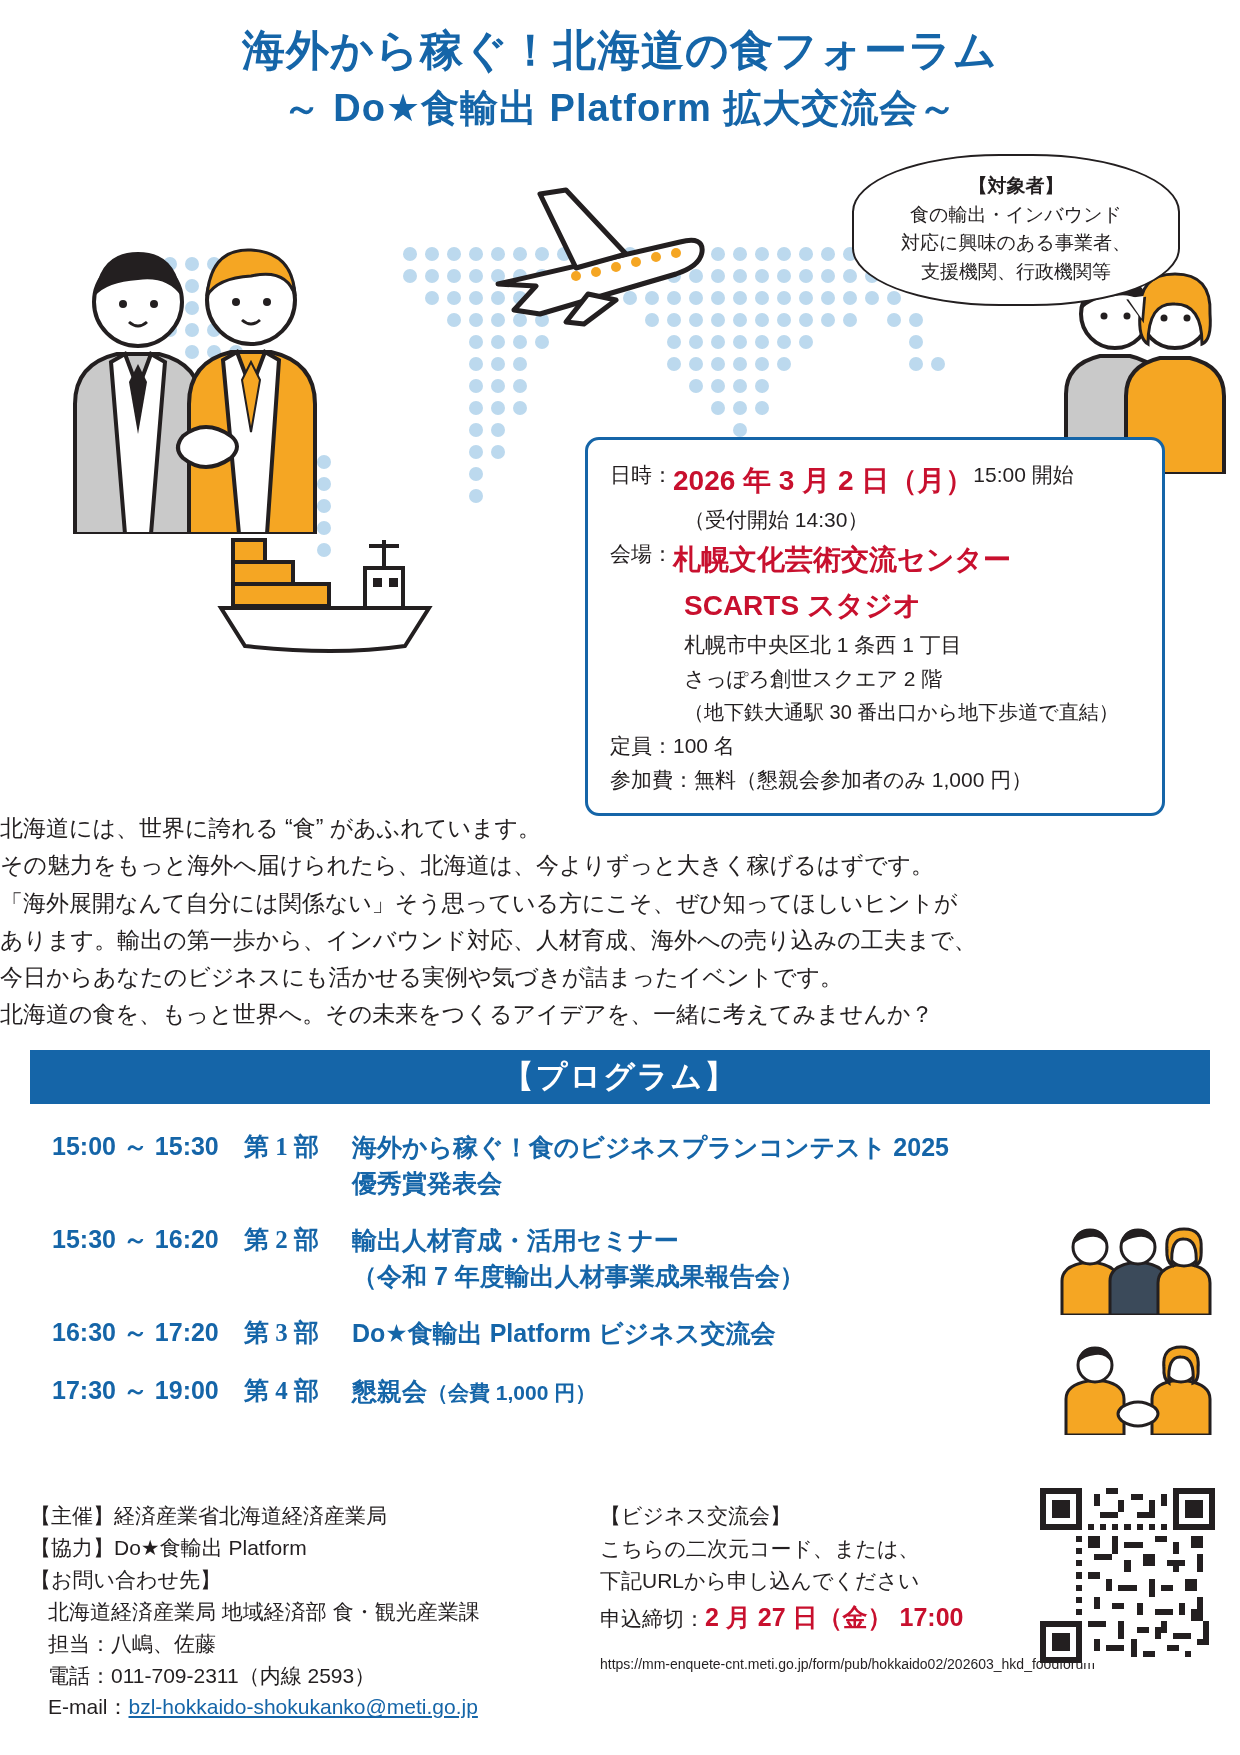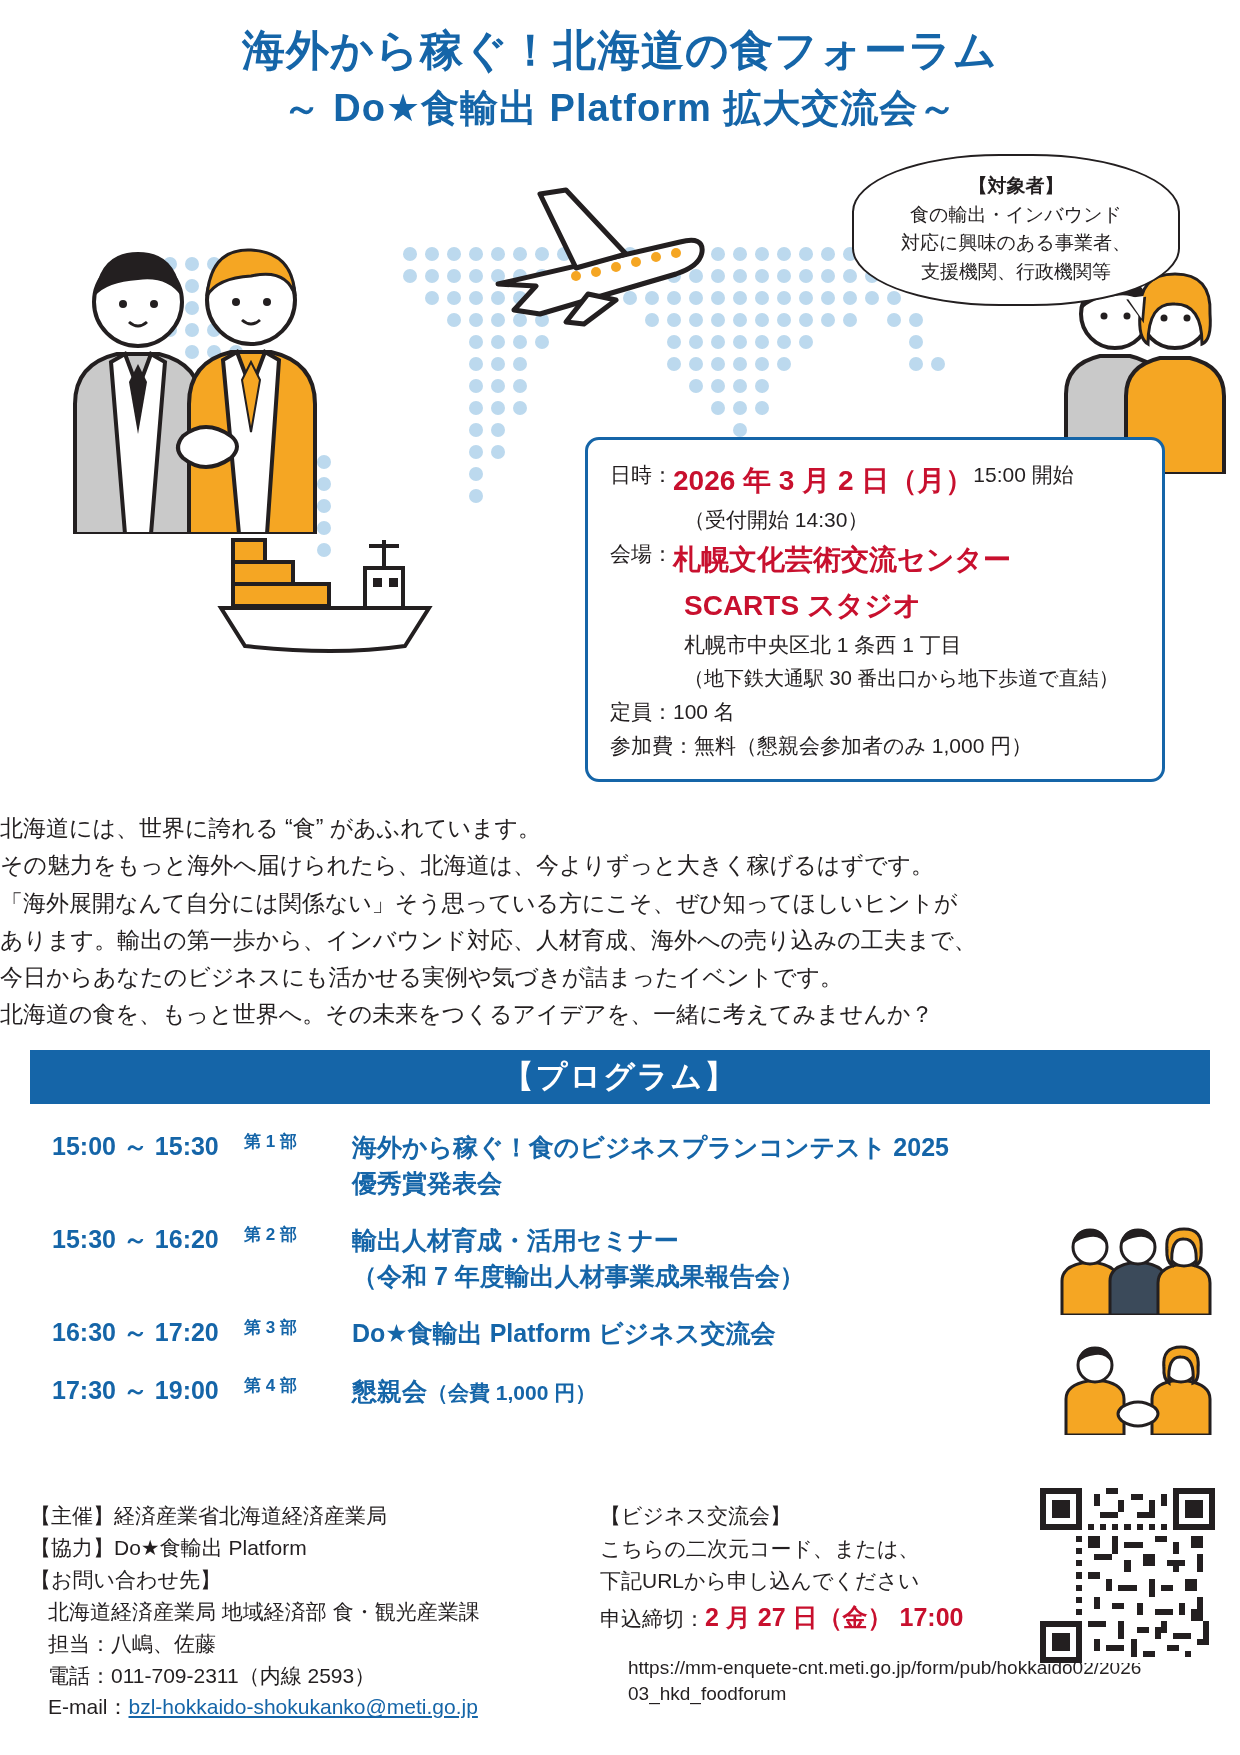--- a/index.html
+++ b/index.html
@@ -81,42 +81,42 @@
   .band{
     position:absolute;left:30px;top:1050px;width:1180px;height:54px;
     background:#1565a8;color:#ffffff;font-size:31px;font-weight:bold;
     display:flex;align-items:center;justify-content:center;letter-spacing:2px;
   }
 
   
   .program{position:absolute;left:52px;top:1130px;width:1090px;color:#1565a8;}
   .prow{display:flex;margin-bottom:22px;font-weight:bold;}
   .ptime{width:192px;font-size:25px;}
-  .ppart{width:108px;font-size:17px;}
+  .ppart{width:108px;font-size:25px;font-family:Liberation Serif, serif;}
   .ptitle{font-size:25px;line-height:1.42;}
   .ptitle .smallfee{font-size:21px;}
 
   .prog-art1{position:absolute;right:22px;top:1225px;width:160px;height:90px;}
   .prog-art2{position:absolute;right:22px;top:1345px;width:160px;height:90px;}
 
   
   .footer-left{
     position:absolute;left:30px;top:1500px;width:560px;font-size:21px;line-height:1.52;
   }
   .footer-left .ind{padding-left:18px;}
   .mail{color:#1565a8;text-decoration:underline;}
 
   .footer-right{
     position:absolute;left:600px;top:1500px;width:420px;font-size:21px;line-height:1.55;
   }
   .deadline{font-size:21px;}
   .deadline .red{color:#c8102e;font-weight:bold;font-size:25px;}
   .url{
     position:absolute;left:600px;top:1655px;width:520px;
-    font-size:19px;color:#231f20;line-height:1.35;word-break:break-all;margin-left:28px;
+    font-size:14px;color:#231f20;line-height:1.35;word-break:break-all;
   }
   .qr{
     position:absolute;right:25px;top:1488px;width:175px;height:175px;
   }
 </style>
 </head>
 <body>
 
 <div class="page">
 
@@ -395,20 +395,21 @@
       <span class="hl big">2026 年 3 月 2 日（月）</span>
       <span>15:00 開始</span>
     </div>
     <div class="indent">（受付開始 14:30）</div>
     <div class="row">
       <span class="lbl">会場：</span>
       <span class="hl big">札幌文化芸術交流センター</span>
     </div>
     <div class="indent hl big">SCARTS スタジオ</div>
     <div class="indent">札幌市中央区北 1 条西 1 丁目</div>
+    <div class="indent">さっぽろ創世スクエア 2 階</div>
     <div class="indent small-note">（地下鉄大通駅 30 番出口から地下歩道で直結）</div>
     <div>定員：100 名</div>
     <div>参加費：無料（懇親会参加者のみ 1,000 円）</div>
   </div>
 
   <div class="lead">
     <p>北海道には、世界に誇れる “食” があふれています。</p>
     <p>その魅力をもっと海外へ届けられたら、北海道は、今よりずっと大きく稼げるはずです。</p>
     <p>「海外展開なんて自分には関係ない」そう思っている方にこそ、ぜひ知ってほしいヒントが</p>
     <p>あります。輸出の第一歩から、インバウンド対応、人材育成、海外への売り込みの工夫まで、</p>

